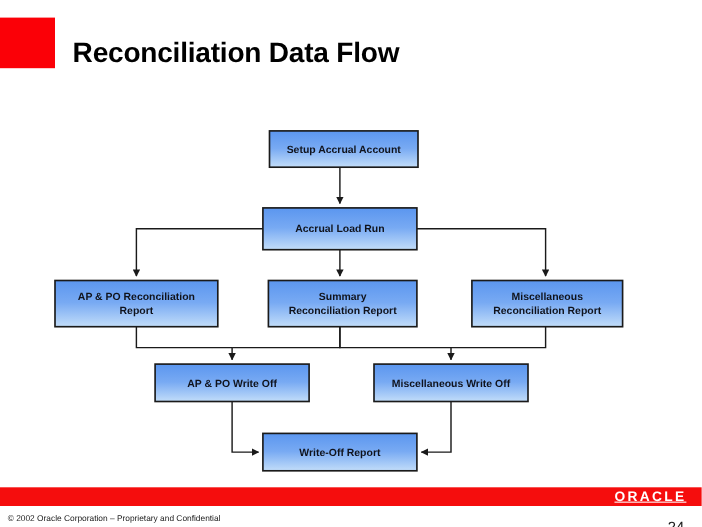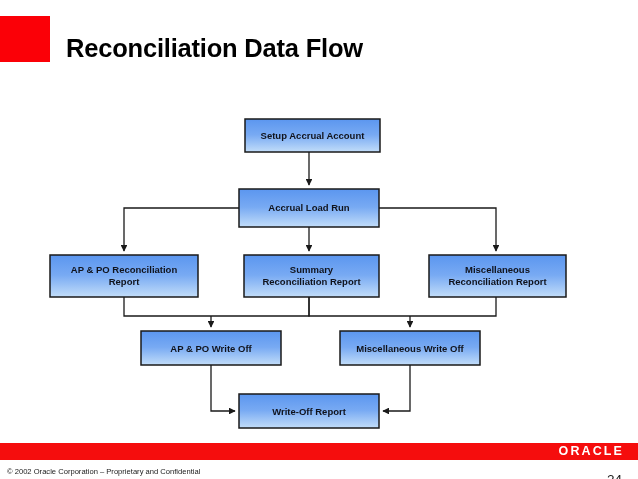--- a/index.html
+++ b/index.html
@@ -69,20 +69,21 @@
     position: absolute;
     right: 14px;
     top: 428px;
     height: 15px;
     line-height: 15px;
     color: #ffffff;
     font-family: "Liberation Sans", sans-serif;
     font-size: 12.5px;
     font-weight: bold;
     letter-spacing: 2.1px;
+    text-decoration: underline;
   }
   #copyright {
     position: absolute;
     left: 7px;
     top: 451px;
     font-size: 7.6px;
     color: #1a1a1a;
     white-space: nowrap;
   }
   #page-number {

